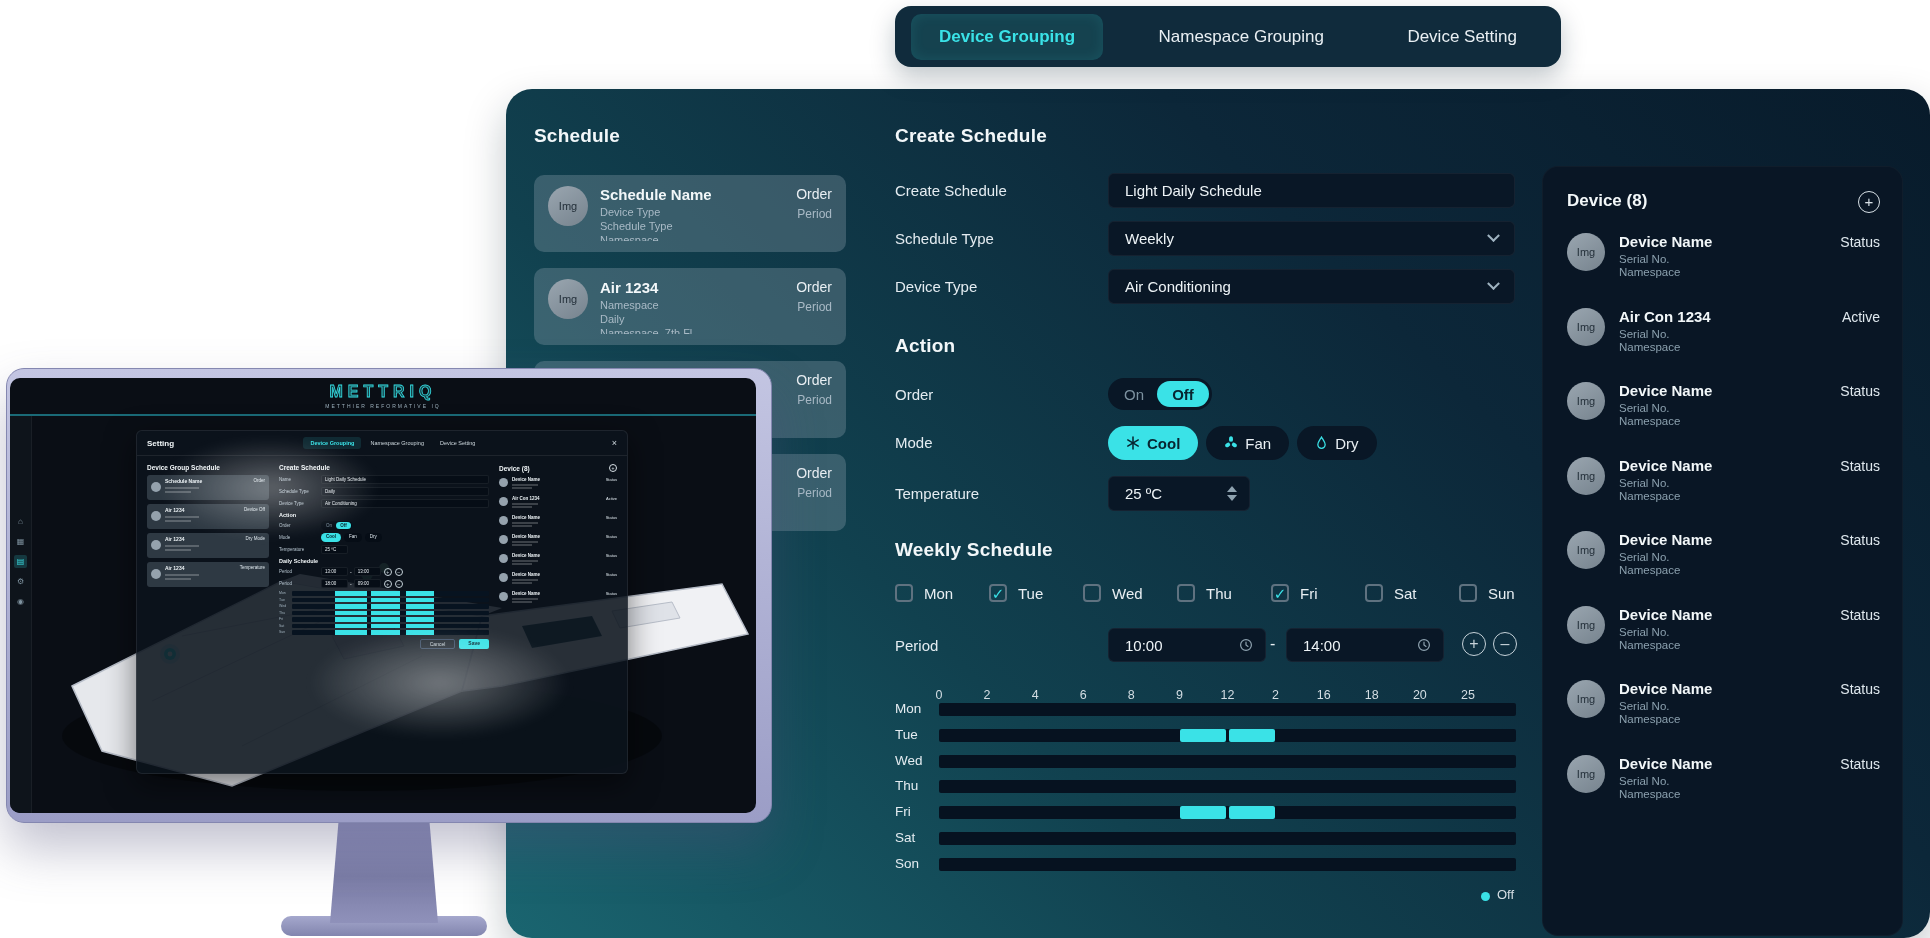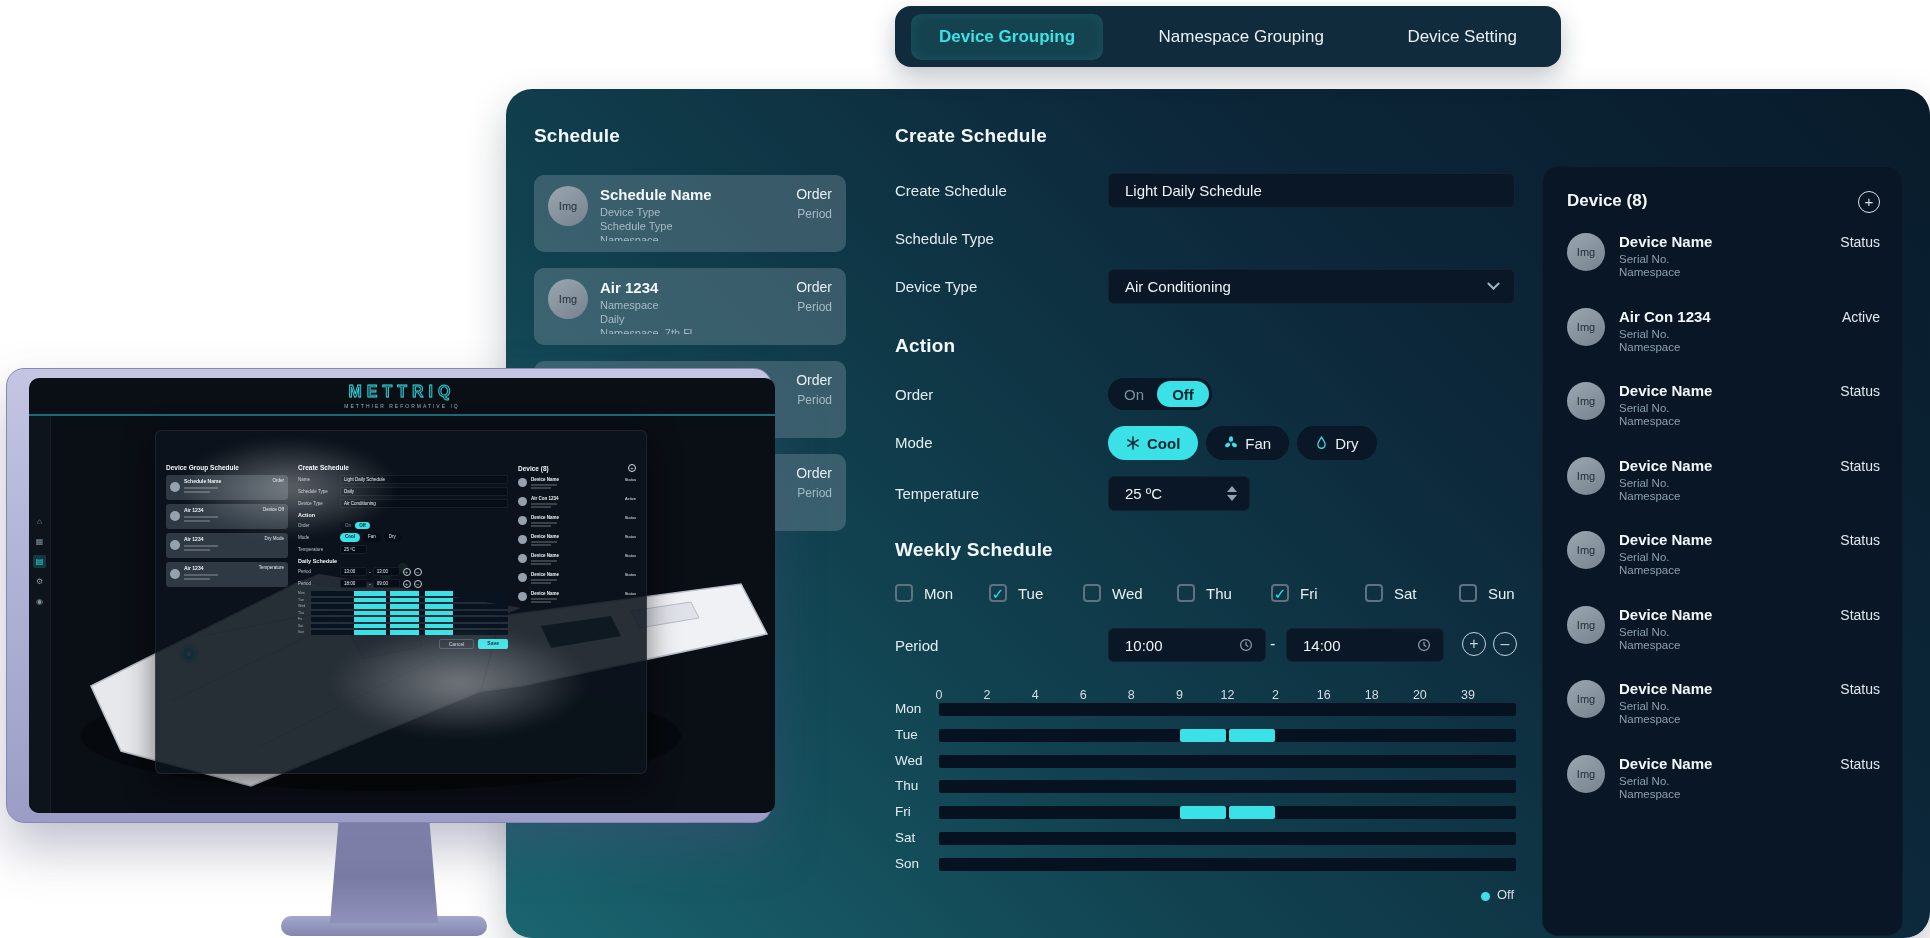--- a/index.html
+++ b/index.html
@@ -89,21 +89,21 @@
   .dev-item{position:absolute;left:24px;width:313px;height:52px;cursor:pointer}
   .dv-name{position:absolute;left:52px;top:0;font-size:15px;font-weight:600;color:#f2f7f9}
   .dv-sub{position:absolute;left:52px;top:20px;font-size:11.5px;color:#8ba0ae}
   .dv-sub.b{top:33px}
   .dv-status{position:absolute;right:0;top:1px;font-size:14px;color:#dfe8ee}
 
   
   .monitor{position:absolute;left:6px;top:368px;width:766px;height:455px;z-index:10}
   .frame{position:absolute;inset:0;border-radius:18px;background:linear-gradient(180deg,#c3c5e2,#9b9dc6);
     border:1px solid #8487b0;box-shadow:0 26px 50px rgba(80,80,120,.35)}
-  .screen{position:absolute;left:23px;top:10px;width:746px;height:435px;background:#0a0e15;border-radius:10px;overflow:hidden}
+  .screen{position:absolute;left:4px;top:10px;width:746px;height:435px;background:#0a0e15;border-radius:10px;overflow:hidden}
   .logo{position:absolute;left:0;right:0;top:5px;text-align:center;font-size:16px;font-weight:700;letter-spacing:5px;
     color:rgba(58,226,231,.25);-webkit-text-stroke:.8px #35dfe5}
   .logo-sub{position:absolute;left:0;right:0;top:25px;text-align:center;font-size:5px;letter-spacing:2px;color:#9eb1bd}
   .divider{position:absolute;left:0;right:0;top:36px;height:1.5px;background:#1a6a77}
   .side{position:absolute;left:0;top:38px;bottom:0;width:22px;background:#0e141b;border-right:1px solid rgba(255,255,255,.05)}
   .side-ic{width:13px;height:13px;margin:7px auto 0;border-radius:2px;color:#7f93a0;font-size:8px;
     display:flex;align-items:center;justify-content:center;cursor:pointer}
   .side-ic.on{background:rgba(58,226,231,.18);color:#3ae2e7}
   .plan{position:absolute;left:22px;top:118px;width:724px;height:316px}
   .haze{position:absolute;border-radius:50%;background:radial-gradient(closest-side,rgba(255,255,255,.35),rgba(255,255,255,0));
@@ -238,20 +238,24 @@
       </div>
 
     <h2 class="h1" style="left:389px;top:36px">Create Schedule</h2>
 
     <div class="f-label" style="top:93px">Create Schedule</div>
     <div class="field" style="top:84px">
       <span>Light Daily Schedule</span>
     </div>
 
     <div class="f-label" style="top:141px">Schedule Type</div>
+    <div class="field" style="top:132px">
+      <span>Weekly</span>
+      <span class="chev"></span>
+    </div>
 
     <div class="f-label" style="top:189px">Device Type</div>
     <div class="field" style="top:180px">
       <span>Air Conditioning</span>
       <span class="chev"></span>
     </div>
 
     <h2 class="h1" style="left:389px;top:246px">Action</h2>
 
     <div class="f-label" style="top:297px">Order</div>
@@ -421,21 +425,21 @@
       <span class="tick" style="left:481.0833333333333px">2</span>
       <span class="tick" style="left:529.1666666666666px">4</span>
       <span class="tick" style="left:577.25px">6</span>
       <span class="tick" style="left:625.3333333333333px">8</span>
       <span class="tick" style="left:673.4166666666667px">9</span>
       <span class="tick" style="left:721.5px">12</span>
       <span class="tick" style="left:769.5833333333334px">2</span>
       <span class="tick" style="left:817.6666666666666px">16</span>
       <span class="tick" style="left:865.75px">18</span>
       <span class="tick" style="left:913.8333333333334px">20</span>
-      <span class="tick" style="left:961.9166666666666px">39</span>
+      <span class="tick" style="left:961.9166666666666px">25</span>
       <span class="rlab" style="top:612.0px">Mon</span>
   <div class="rtrk" style="top:614.0px"></div>
       <span class="rlab" style="top:637.8px">Tue</span>
   <div class="rtrk" style="top:639.8px"></div>
       <span class="rlab" style="top:663.6px">Wed</span>
   <div class="rtrk" style="top:665.6px"></div>
       <span class="rlab" style="top:689.4px">Thu</span>
   <div class="rtrk" style="top:691.4px"></div>
       <span class="rlab" style="top:715.2px">Fri</span>
   <div class="rtrk" style="top:717.2px"></div>
@@ -478,20 +482,29 @@
         <circle cx="335" cy="78" r="6" fill="#47745c"></circle>
           <circle cx="352" cy="72" r="5" fill="#5c8a6e"></circle>
         <g>
           <circle cx="138" cy="158" r="10" fill="rgba(58,226,231,0.25)"></circle>
           <circle cx="138" cy="158" r="6" fill="#3ae2e7"></circle>
           <circle cx="138" cy="158" r="2.4" fill="#eafffe"></circle>
         </g>
       </svg>
 
       <div class="m-modal">
+        <div class="m-hdr">
+          <span class="m-title">Setting</span>
+          <span class="m-tabs">
+            <span class="mt-tab act">Device Grouping</span>
+            <span class="mt-tab">Namespace Grouping</span>
+            <span class="mt-tab">Device Setting</span>
+          </span>
+          <span class="m-close">×</span>
+        </div>
         <div class="m-body">
           <div class="m-col-l">
             <div class="mm-h">Device Group Schedule</div>
             <div>
                 <div class="mm-card">
     <span class="mm-av"></span>
     <span class="mm-nm">Schedule Name</span>
     <span class="mm-l1"></span>
                   <span class="mm-l2"></span>
     <span class="mm-bdg">Order</span>

